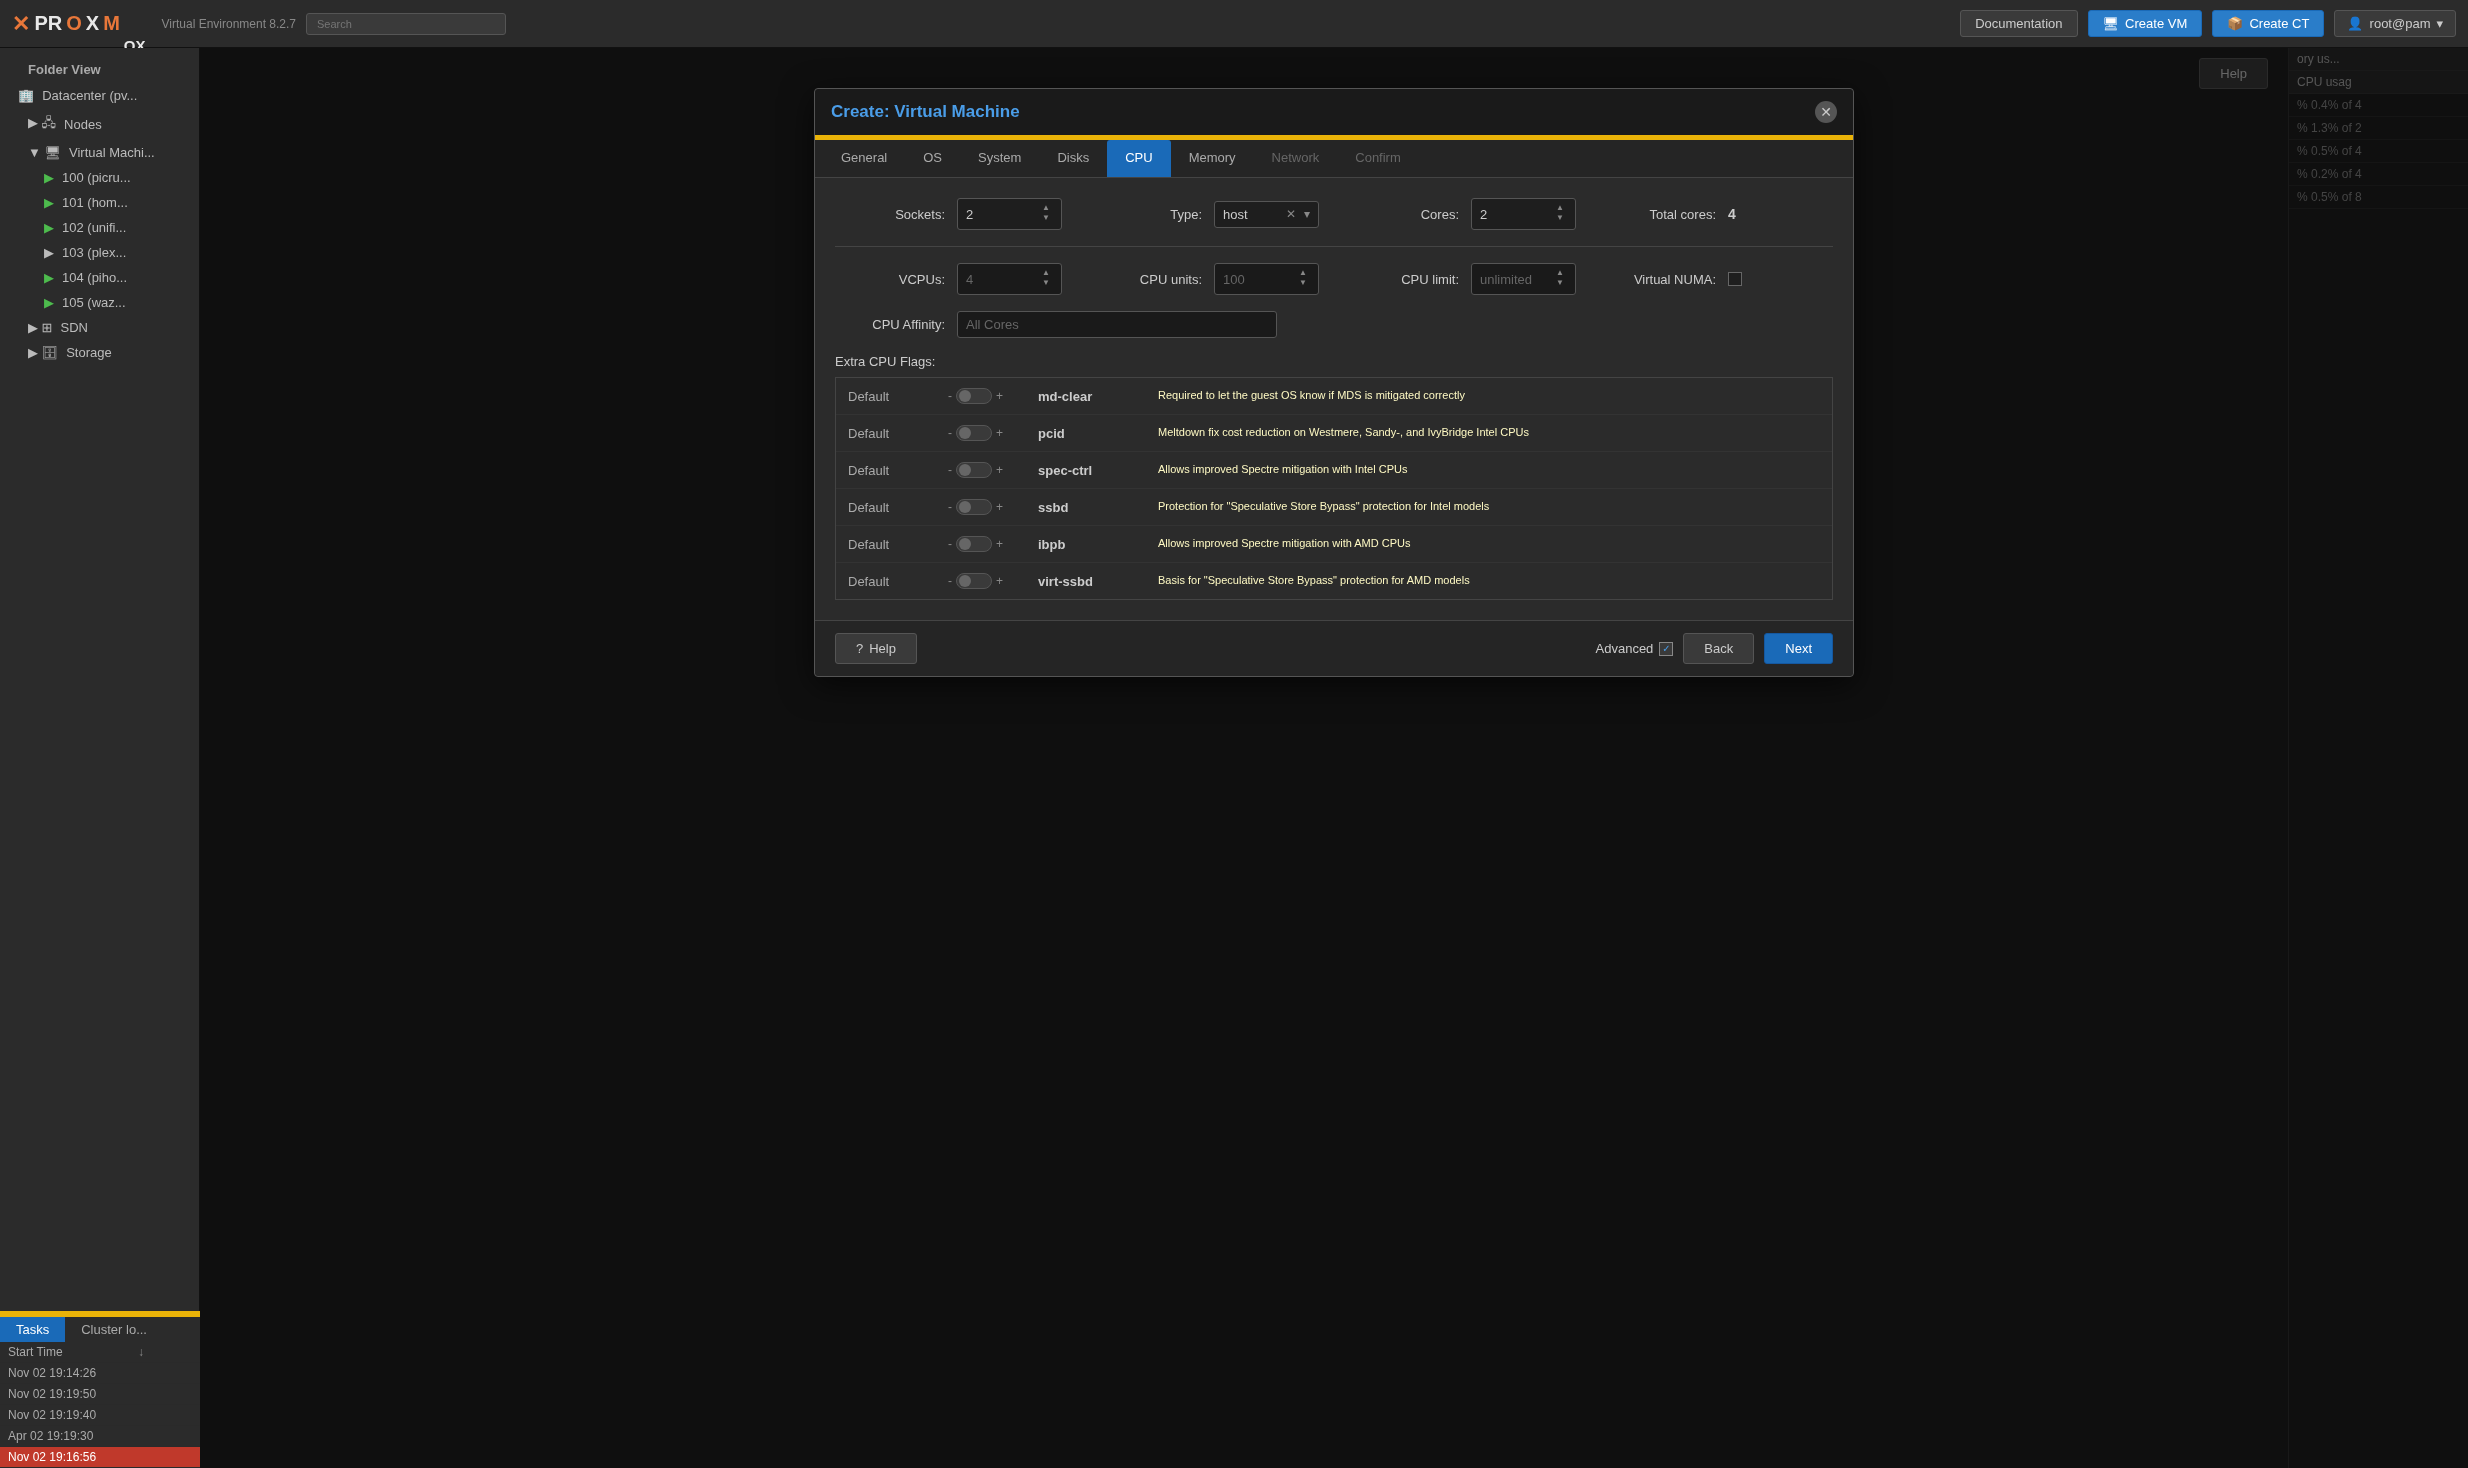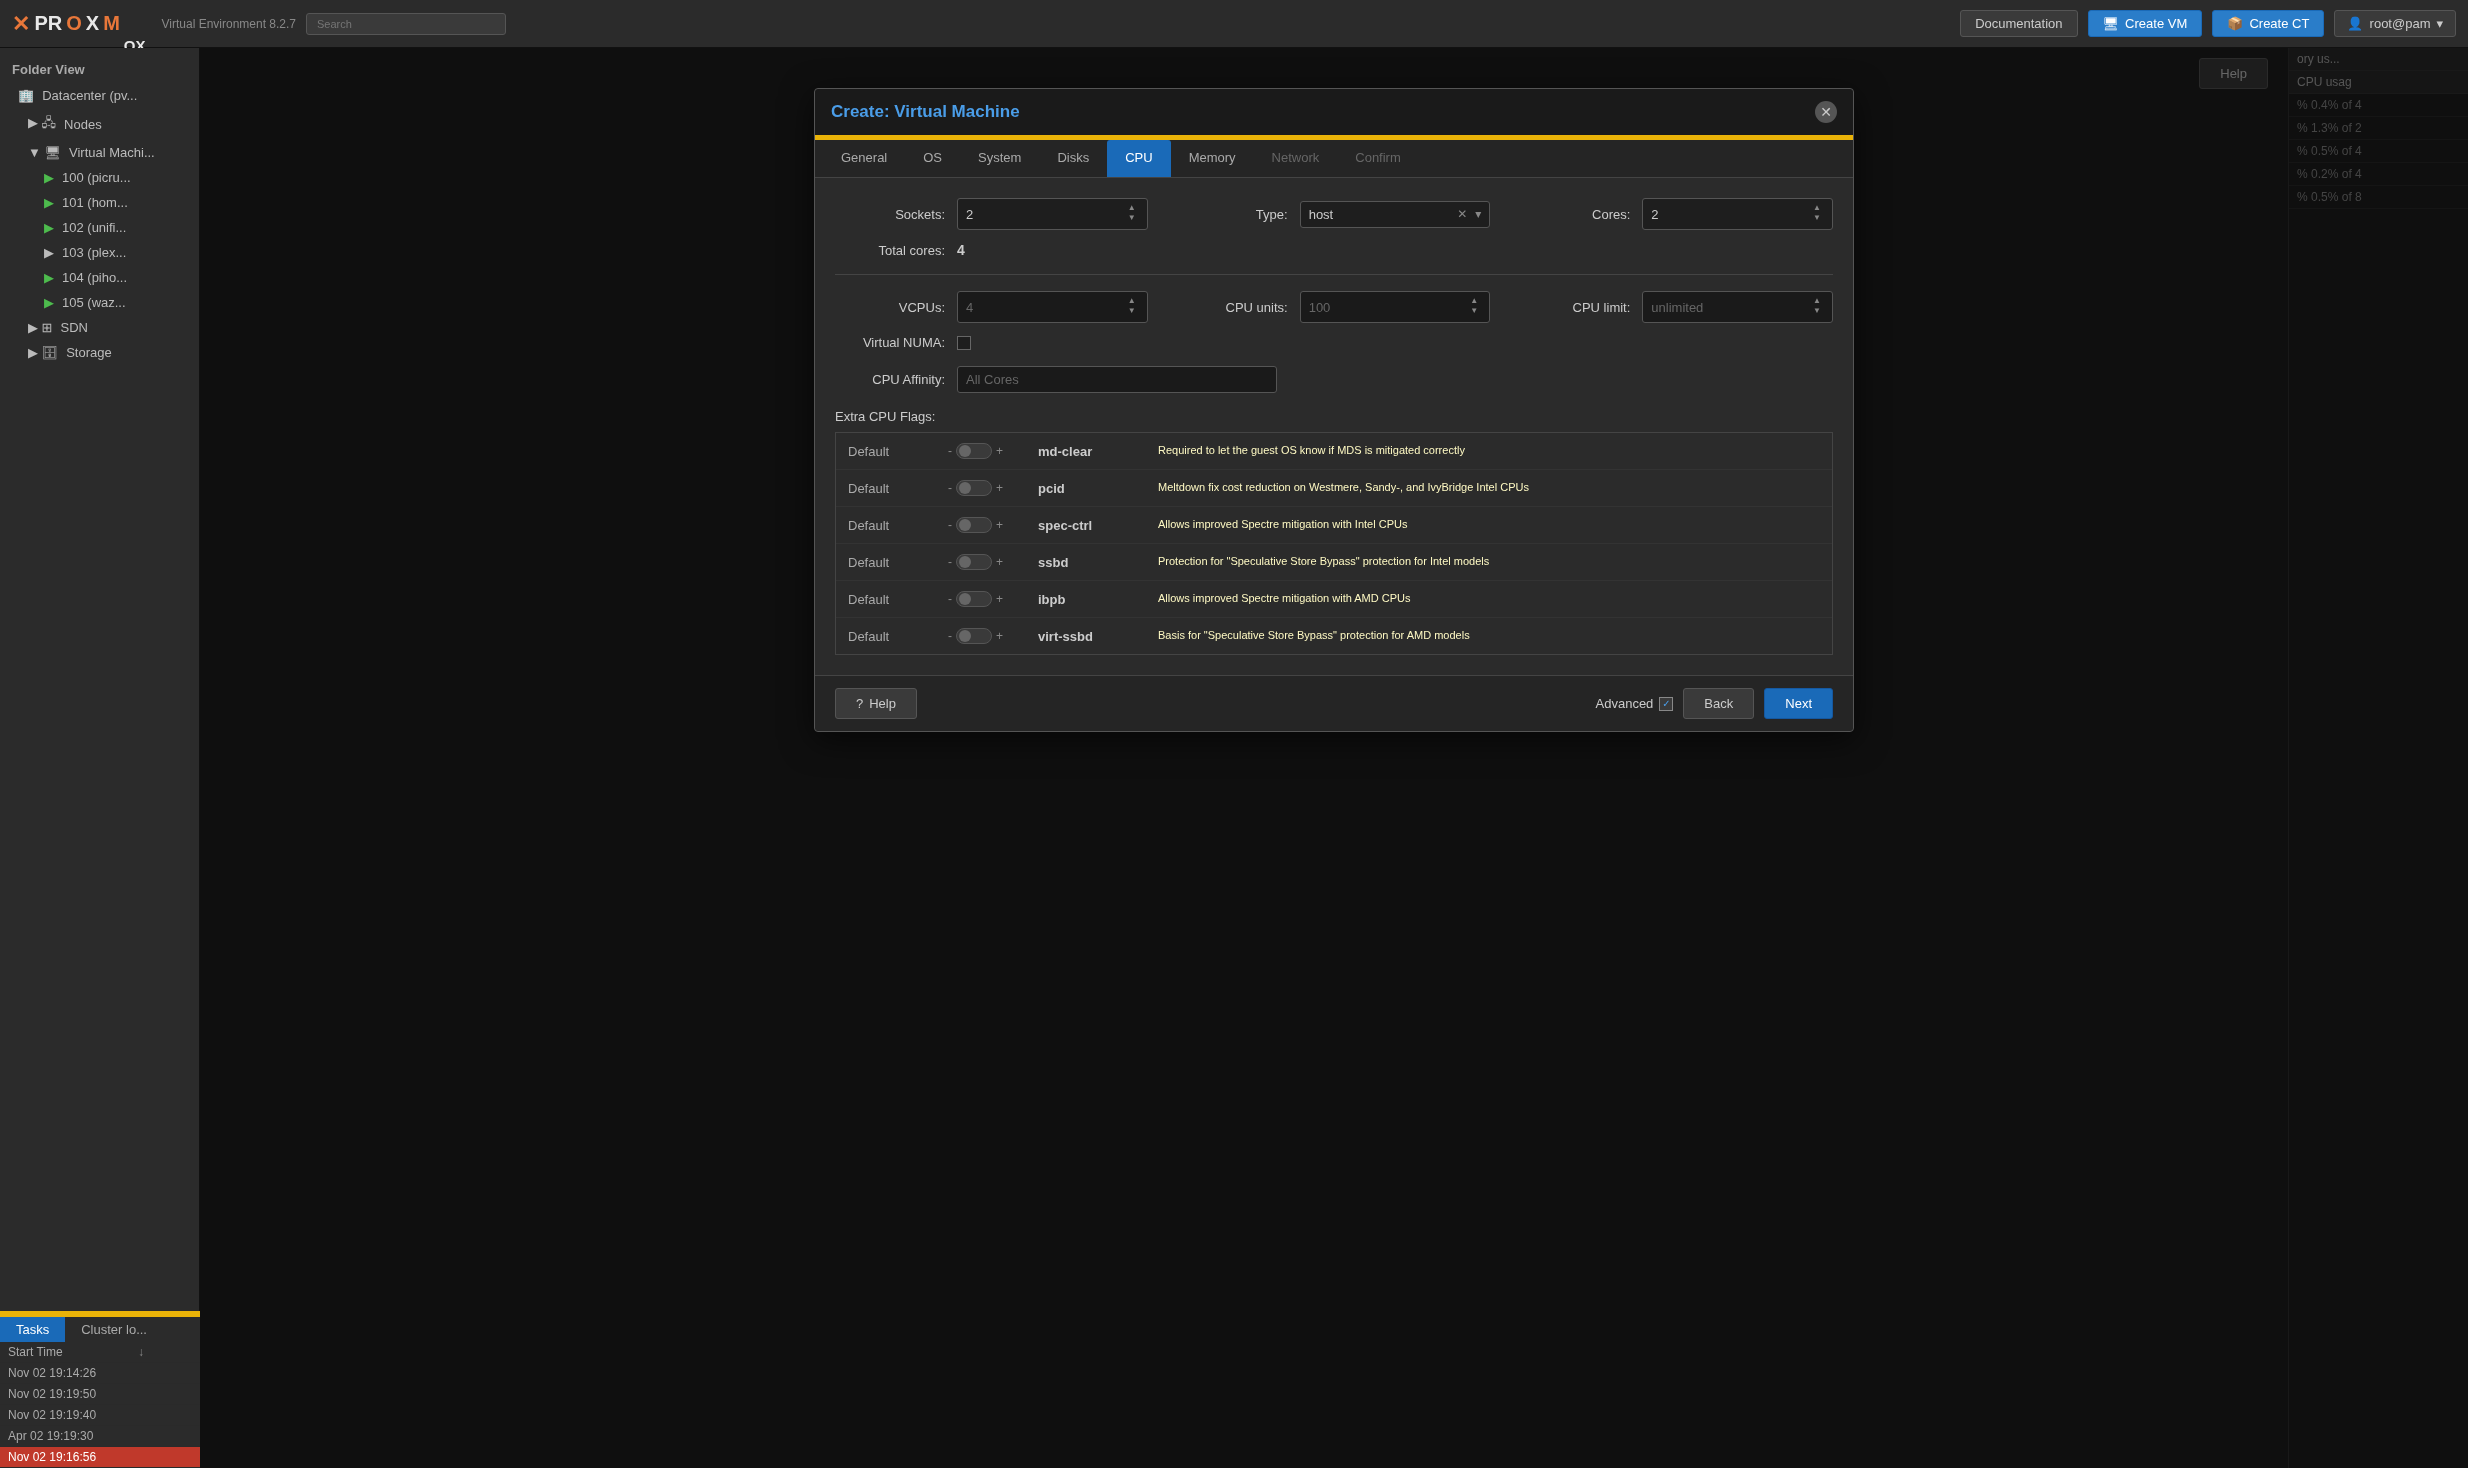--- a/index.html
+++ b/index.html
@@ -83,21 +83,21 @@
     .sidebar {
       width: 200px;
       background: #2b2b2b;
       border-right: 1px solid #111;
       padding-top: 8px;
       flex-shrink: 0;
     }
     .sidebar-title {
       color: #aaa;
       font-size: 13px;
-      padding: 6px 12px;
+      padding: 6px 28px;
       font-weight: bold;
     }
     .sidebar-item {
       padding: 5px 12px 5px 18px;
       display: flex;
       align-items: center;
       gap: 8px;
       cursor: pointer;
       color: #bbb;
       font-size: 13px;
@@ -187,21 +187,21 @@
     
     .modal-body {
       padding: 20px;
       flex: 1;
       overflow-y: auto;
     }
 
     
     .form-grid {
       display: grid;
-      grid-template-columns: 1fr 1fr 1fr;
+      grid-template-columns: 1fr 1fr 1fr 1fr;
       gap: 12px 30px;
       margin-bottom: 16px;
     }
     .form-row {
       display: flex;
       align-items: center;
       gap: 12px;
     }
     .form-label {
       color: #ccc;

